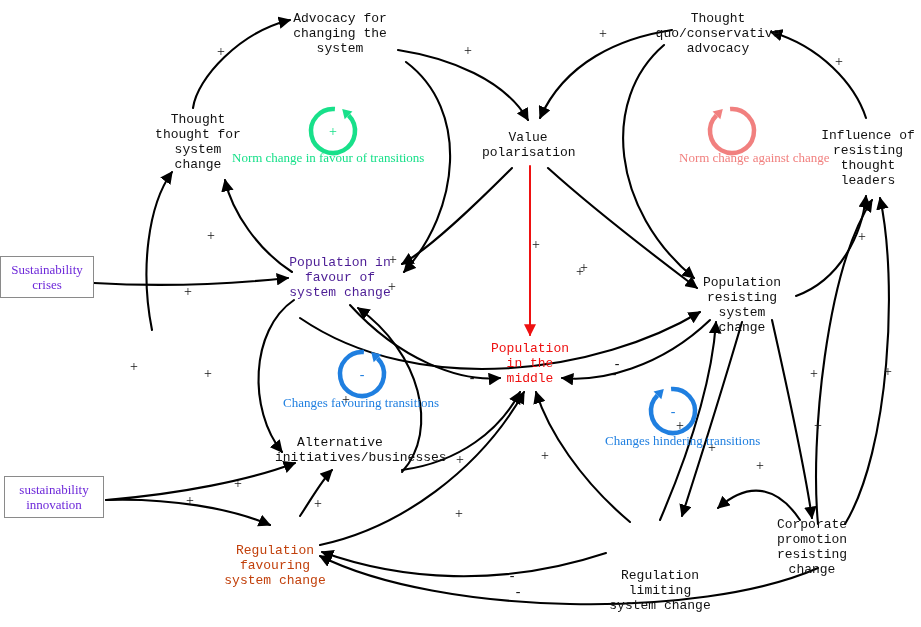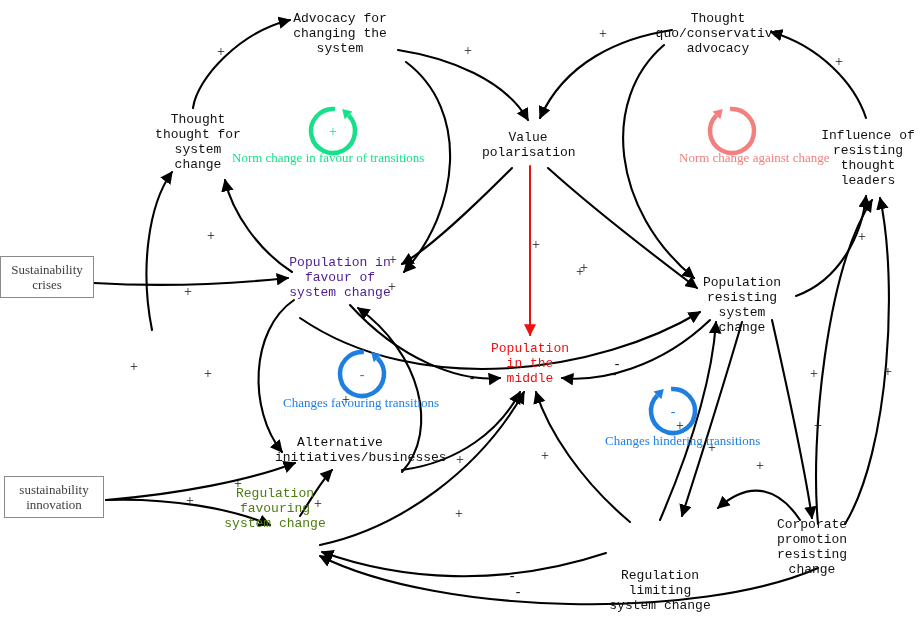--- a/index.html
+++ b/index.html
@@ -37,21 +37,21 @@
   }
   .box-node {
     position: absolute;
     box-sizing: border-box;
     border: 1px solid #8a8a8a;
     background: #ffffff;
     text-align: center;
     font-family: "Liberation Serif", "DejaVu Serif", serif;
     font-size: 13px;
     line-height: 15px;
-    color: #404040;
+    color: #6d28d9;
     display: flex;
     align-items: center;
     justify-content: center;
     white-space: pre-line;
   }
   .loop-caption {
     position: absolute;
     font-family: "Liberation Serif", "DejaVu Serif", serif;
     font-size: 13px;
     white-space: nowrap;
@@ -191,21 +191,21 @@
       <div class="node-label" style="width: 104px; left: 690px; top: 274.5px; color: rgb(17, 17, 17);">Population
 resisting system
 change</div>
       <div class="node-label red" style="width: 80px; left: 490px; top: 340.5px; color: rgb(238, 17, 17);">Population
 in the
 middle</div>
       <div class="node-label" style="width: 130px; left: 275px; top: 435px; color: rgb(17, 17, 17);">Alternative
 initiatives/businesses</div>
       <div class="box-node" style="width: 100px; height: 42px; left: 4px; top: 476px; border-color: rgb(138, 138, 138);">sustainability
 innovation</div>
-      <div class="node-label" style="width: 104px; left: 223px; top: 486px; color: #4d7c0f;">Regulation
+      <div class="node-label" style="width: 104px; left: 223px; top: 543px; color: #c2410c;">Regulation
 favouring
 system change</div>
       <div class="node-label" style="width: 130px; left: 595px; top: 523px; color: rgb(17, 17, 17); margin-top: 45px;">Regulation limiting
 system change</div>
       <div class="node-label" style="width: 80px; left: 772px; top: 517px; color: rgb(17, 17, 17);">Corporate
 promotion
 resisting
 change</div>
     </div>
   <div id="captions-layer">

